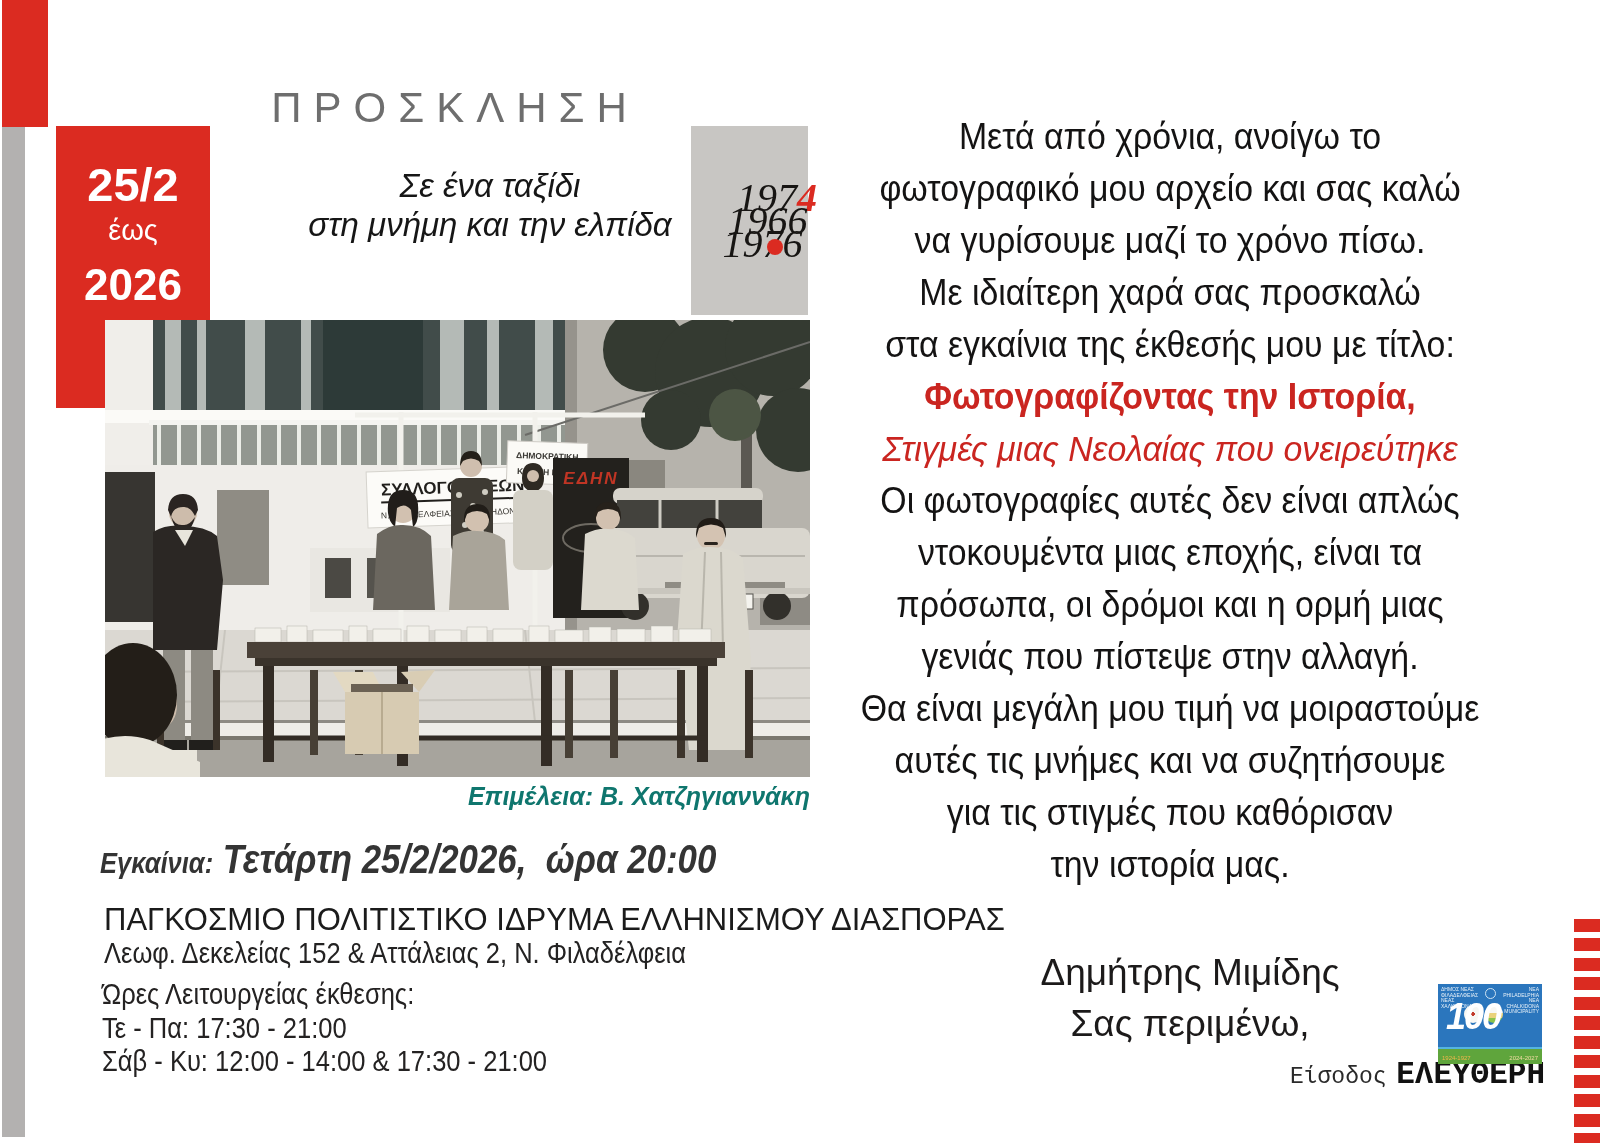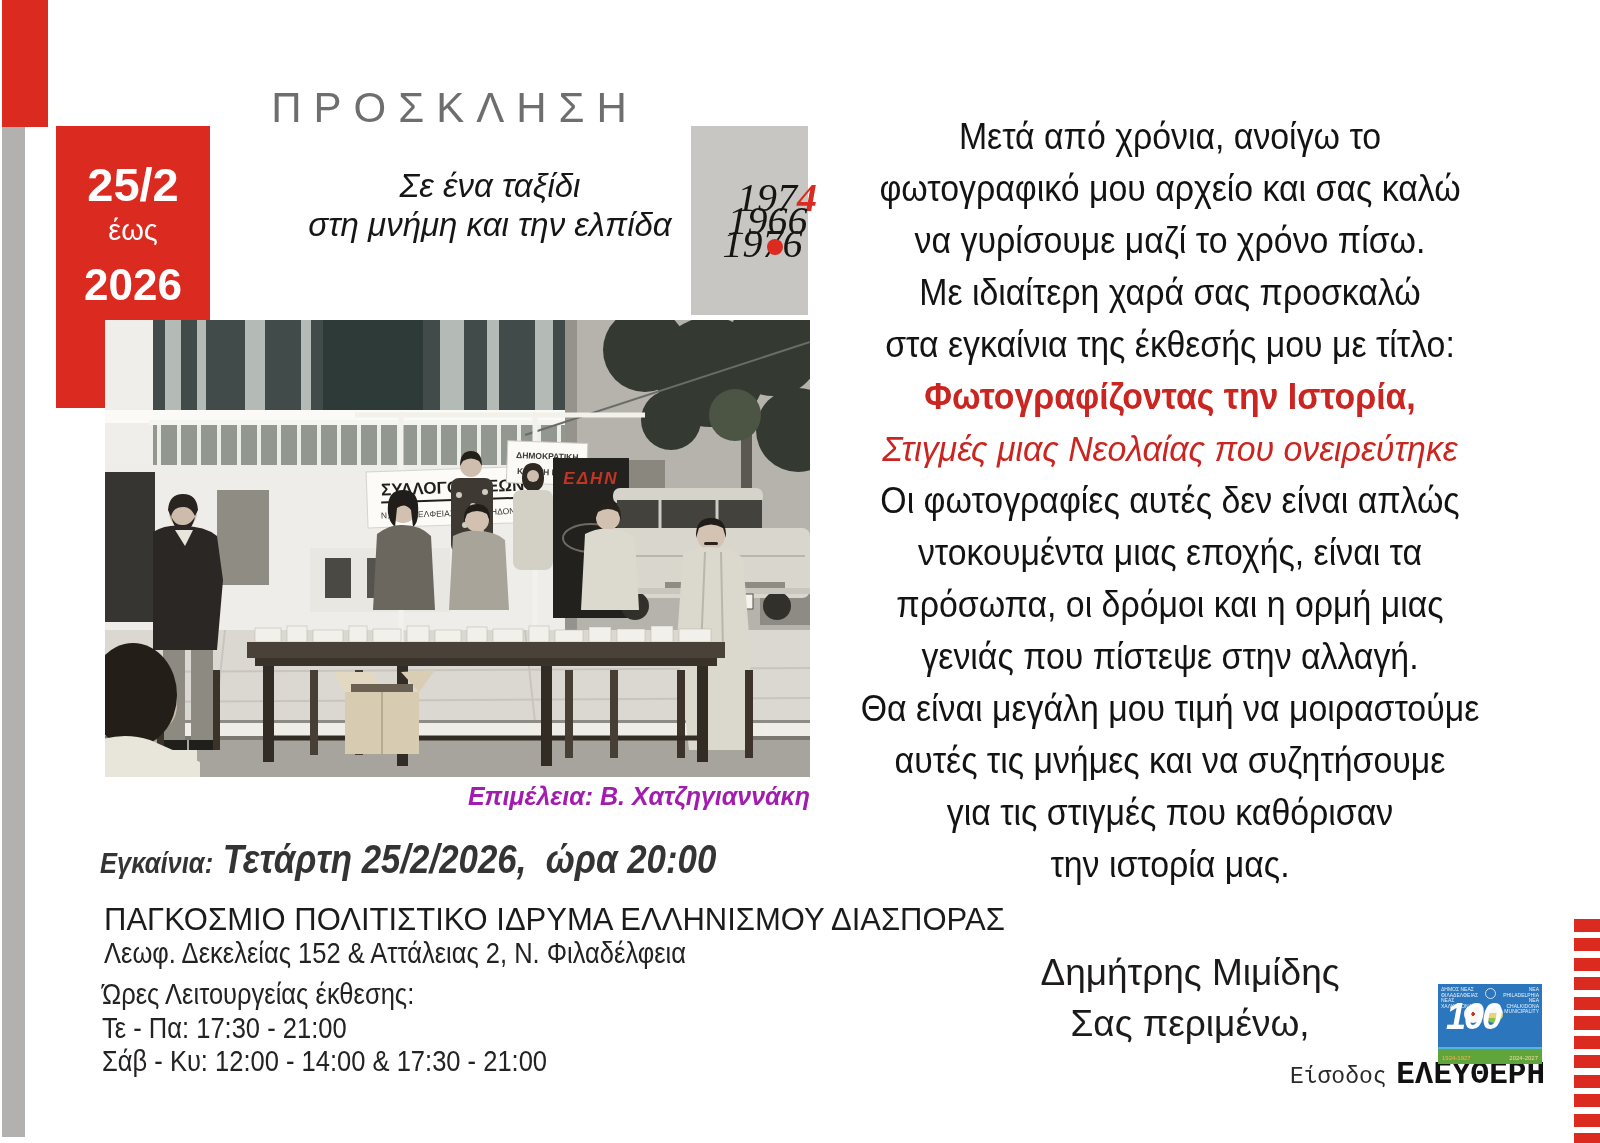--- a/index.html
+++ b/index.html
@@ -47,21 +47,21 @@
   .yr2{margin-left:4px;}
   .yr3{margin-left:-6px;}
   .yr-red{color:var(--red);font-weight:bold;}
   .yr-dot{position:absolute;left:76px;top:113px;width:16px;height:16px;
     border-radius:50%;background:var(--red);}
 
   
   .photo{left:105px;top:320px;width:705px;height:457px;}
   .photo svg{display:block;font-family:"Liberation Sans","DejaVu Sans",sans-serif;}
   .photo-caption{left:410px;top:782px;width:400px;text-align:right;
-    font-weight:bold;font-style:italic;font-size:25px;color:#a21caf;}
+    font-weight:bold;font-style:italic;font-size:25px;color:#0f766e;}
 
   
   .opening{left:100px;top:836px;white-space:pre;transform:scaleX(.85);
     transform-origin:left top;color:#343434;}
   .opening .lab{font-size:30px;font-weight:bold;font-style:italic;}
   .opening .val{font-size:41px;font-weight:bold;font-style:italic;}
 
   
   .venue-name{left:104px;top:902px;font-size:31px;color:#1b1b1b;white-space:nowrap;}
   .venue-address{left:104px;top:936px;font-size:30px;color:#232222;white-space:nowrap;

